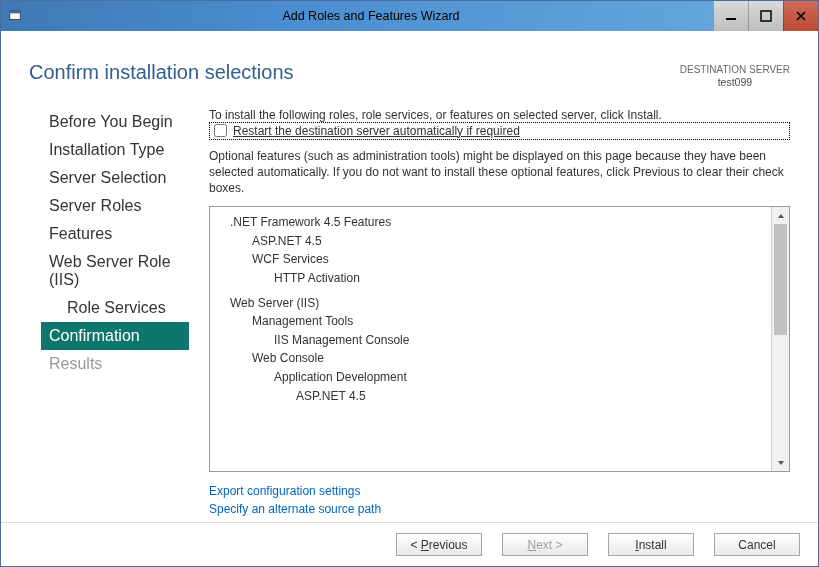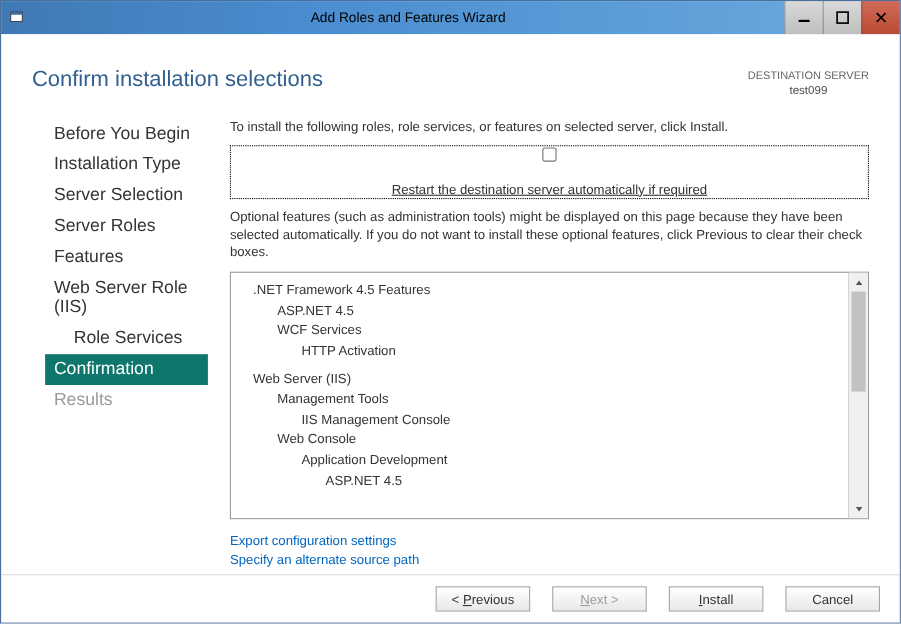--- a/index.html
+++ b/index.html
@@ -110,29 +110,28 @@
   }
   .sidebar .item.disabled { color: #9a9a9a; cursor: default; }
   
   .content {
     flex: 1;
     padding: 6px 22px 0 14px;
     display: flex;
     flex-direction: column;
     min-height: 0;
   }
-  .prompt { font-size: 12px; margin-bottom: 10px; color: #333; }
+  .prompt { font-size: 12px; color: #333; }
   .checkbox-row {
     border: 1px dotted #000;
     padding: 1px 4px;
     display: flex;
     align-items: center;
-    gap: 18px;
+    gap: 6px;
     margin-bottom: 8px;
-    flex-direction: column;
   }
   .checkbox-row input { margin: 0; }
   .checkbox-row .cb-label { font-size: 12px; text-decoration: underline; }
   .note { font-size: 12px; color: #333; margin-bottom: 10px; line-height: 1.35; }
   .listbox-wrap {
     flex: 1;
     min-height: 0;
     display: flex;
     border: 1px solid #9a9a9a;
     position: relative;

